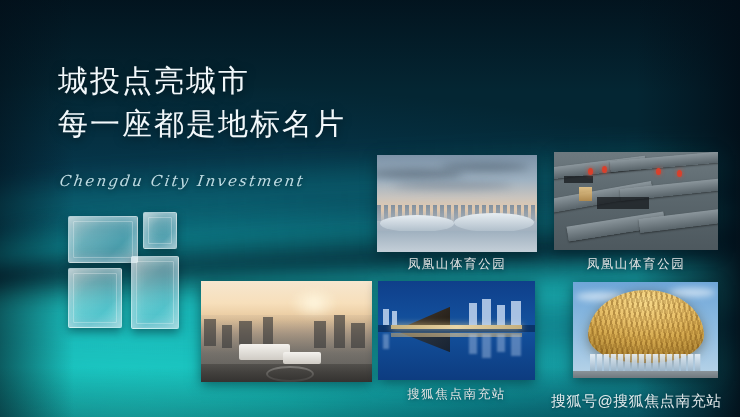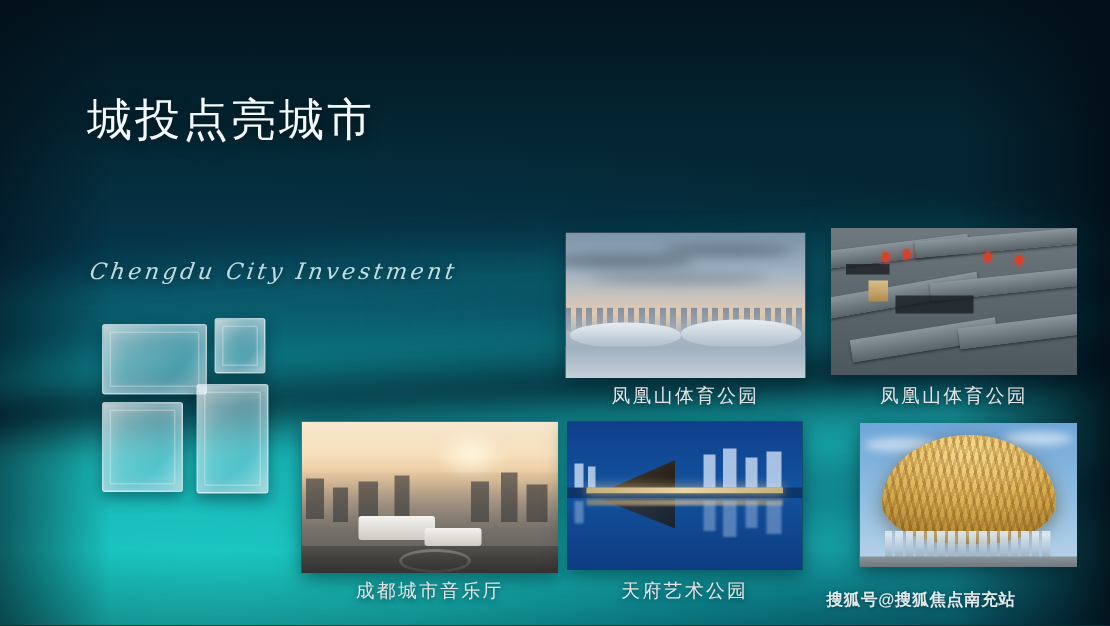--- a/index.html
+++ b/index.html
@@ -229,42 +229,43 @@
   .cap1{left:377px;top:256px;width:160px;}
   .cap2{left:554px;top:256px;width:164px;}
   .cap3{left:201px;top:386px;width:171px;}
   .cap4{left:378px;top:386px;width:157px;}
   .cap5{left:573px;top:385px;width:145px;}
 
   
   .watermark{
     position:absolute;left:551px;top:392px;
     color:rgba(255,255,255,.88);
-    font-size:11px;letter-spacing:.5px;
+    font-size:15px;letter-spacing:.5px;
     font-family:"Liberation Sans",sans-serif;
-    font-weight:700;
+    font-weight:400;
     text-shadow:0 1px 3px rgba(0,50,65,.85);
     white-space:nowrap;
   }
 </style>
 </head>
 <body>
 
 <div id="slide">
 
   <div class="bg-base"></div>
   <div class="bg-wave w5"></div>
   <div class="bg-wave w1"></div>
   <div class="bg-wave w2"></div>
   <div class="bg-wave w3"></div>
   <div class="bg-wave w4"></div>
   <div class="bg-vig"></div>
 
   <div class="headline">
     <span>城投点亮城市</span>
+    <span class="l2">每一座都是地标名片</span>
   </div>
 
   <div class="script">Chengdu City Investment</div>
 
   <div class="glass g1"></div>
   <div class="glass g2"></div>
   <div class="glass g3"></div>
   <div class="glass g4"></div>
 
   <div class="photo p1">
@@ -306,42 +307,41 @@
     <div class="blk b3"></div>
     <div class="blk b4"></div>
     <div class="blk b5"></div>
     <div class="blk b6"></div>
     <div class="blk b7"></div>
     <div class="white w1b"></div>
     <div class="white w2b"></div>
     <div class="ring"></div>
     <div class="fg"></div>
   </div>
-  <div class="cap cap3">成都城市音乐厅</div>
 
   <div class="photo p4">
     <div class="sky"></div>
     <div class="wedge"></div>
     <div class="mid"></div>
     <div class="wedge2"></div>
     <div class="deck"></div>
     <div class="deck2"></div>
     <div class="tw t1"></div>
     <div class="tw t2"></div>
     <div class="tw t3"></div>
     <div class="tw t4"></div>
     <div class="tw t5"></div>
     <div class="tw t6"></div>
     <div class="rf f1"></div>
     <div class="rf f2"></div>
     <div class="rf f3"></div>
     <div class="rf f4"></div>
     <div class="rf f5"></div>
   </div>
-  <div class="cap cap4">天府艺术公园</div>
+  <div class="cap cap4">搜狐焦点南充站</div>
 
   <div class="photo p5">
     <div class="sky"></div>
     <div class="cl cl1"></div>
     <div class="cl cl2"></div>
     <div class="shell"></div>
     <div class="glassbase"></div>
     <div class="ground"></div>
   </div>
 

